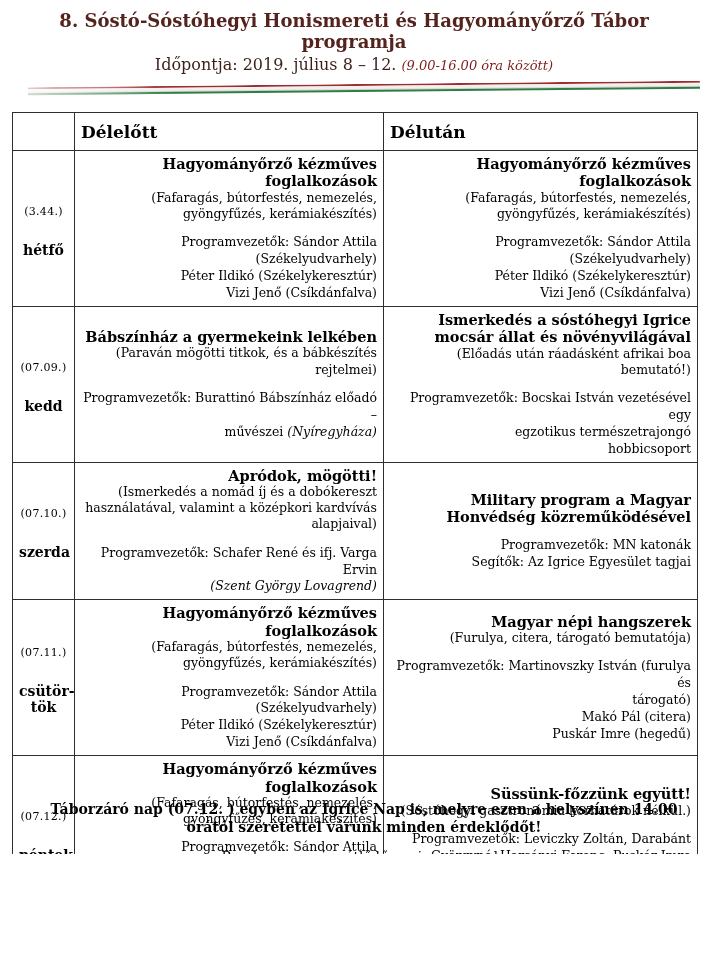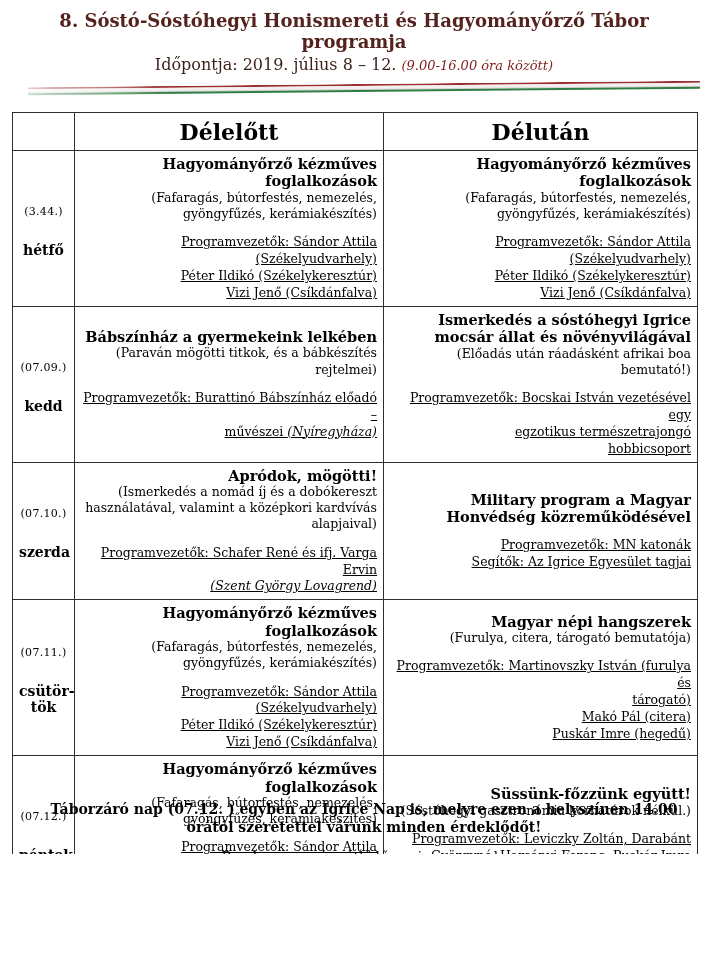--- a/index.html
+++ b/index.html
@@ -20,28 +20,28 @@
   .s-white{height:3px;background:#f2efee;border-bottom:1px solid #d8d4d2;}
   .s-green{height:2px;background:#2e7d43;}
   
   table.prog{border-collapse:collapse;table-layout:fixed;
              position:absolute;left:12px;top:112px;width:685px;}
   table.prog td,table.prog th{border:1px solid #2e2e2e;vertical-align:middle;
              padding:4px 6px;overflow:hidden;}
   col.c-day{width:62px;} col.c-am{width:309px;} col.c-pm{width:314px;}
   tr.r-h{height:38px;} tr.r0{height:133px;} tr.r1{height:137px;}
   tr.r2{height:120px;} tr.r3{height:135px;} tr.r4{height:118px;}
-  th.colhead{font-size:22px;font-weight:bold;text-align:center;}
+  th.colhead{font-size:17px;font-weight:bold;text-align:left;}
   td.day{vertical-align:top;text-align:center;}
   .d-date{font-size:11px;margin-top:6px;letter-spacing:.3px;}
   .d-name{font-size:14px;font-weight:bold;margin-top:24px;line-height:1.15;}
   td.cell{text-align:right;}
   .p-title{font-size:14.5px;font-weight:bold;line-height:1.2;}
   .p-sub{font-size:12.5px;line-height:1.3;}
-  .p-line{font-size:12.5px;line-height:1.35;text-decoration:underline;}
+  .p-line{font-size:12.5px;line-height:1.35;}
   .gap{margin-top:12px;}
   .ital{font-style:italic;}
   
   .foot{position:absolute;left:10px;top:800px;width:708px;text-align:center;}
   .f-close{font-size:14px;font-weight:bold;line-height:1.3;padding:0 40px;}
   .f-rec-title{font-size:13.5px;text-decoration:underline;margin-top:12px;}
   .f-rec{font-size:13.5px;line-height:1.4;}
   .f-note{font-size:15px;font-style:italic;margin-top:12px;}
   
   .logo-row{position:absolute;left:0;top:908px;width:708px;height:60px;}

